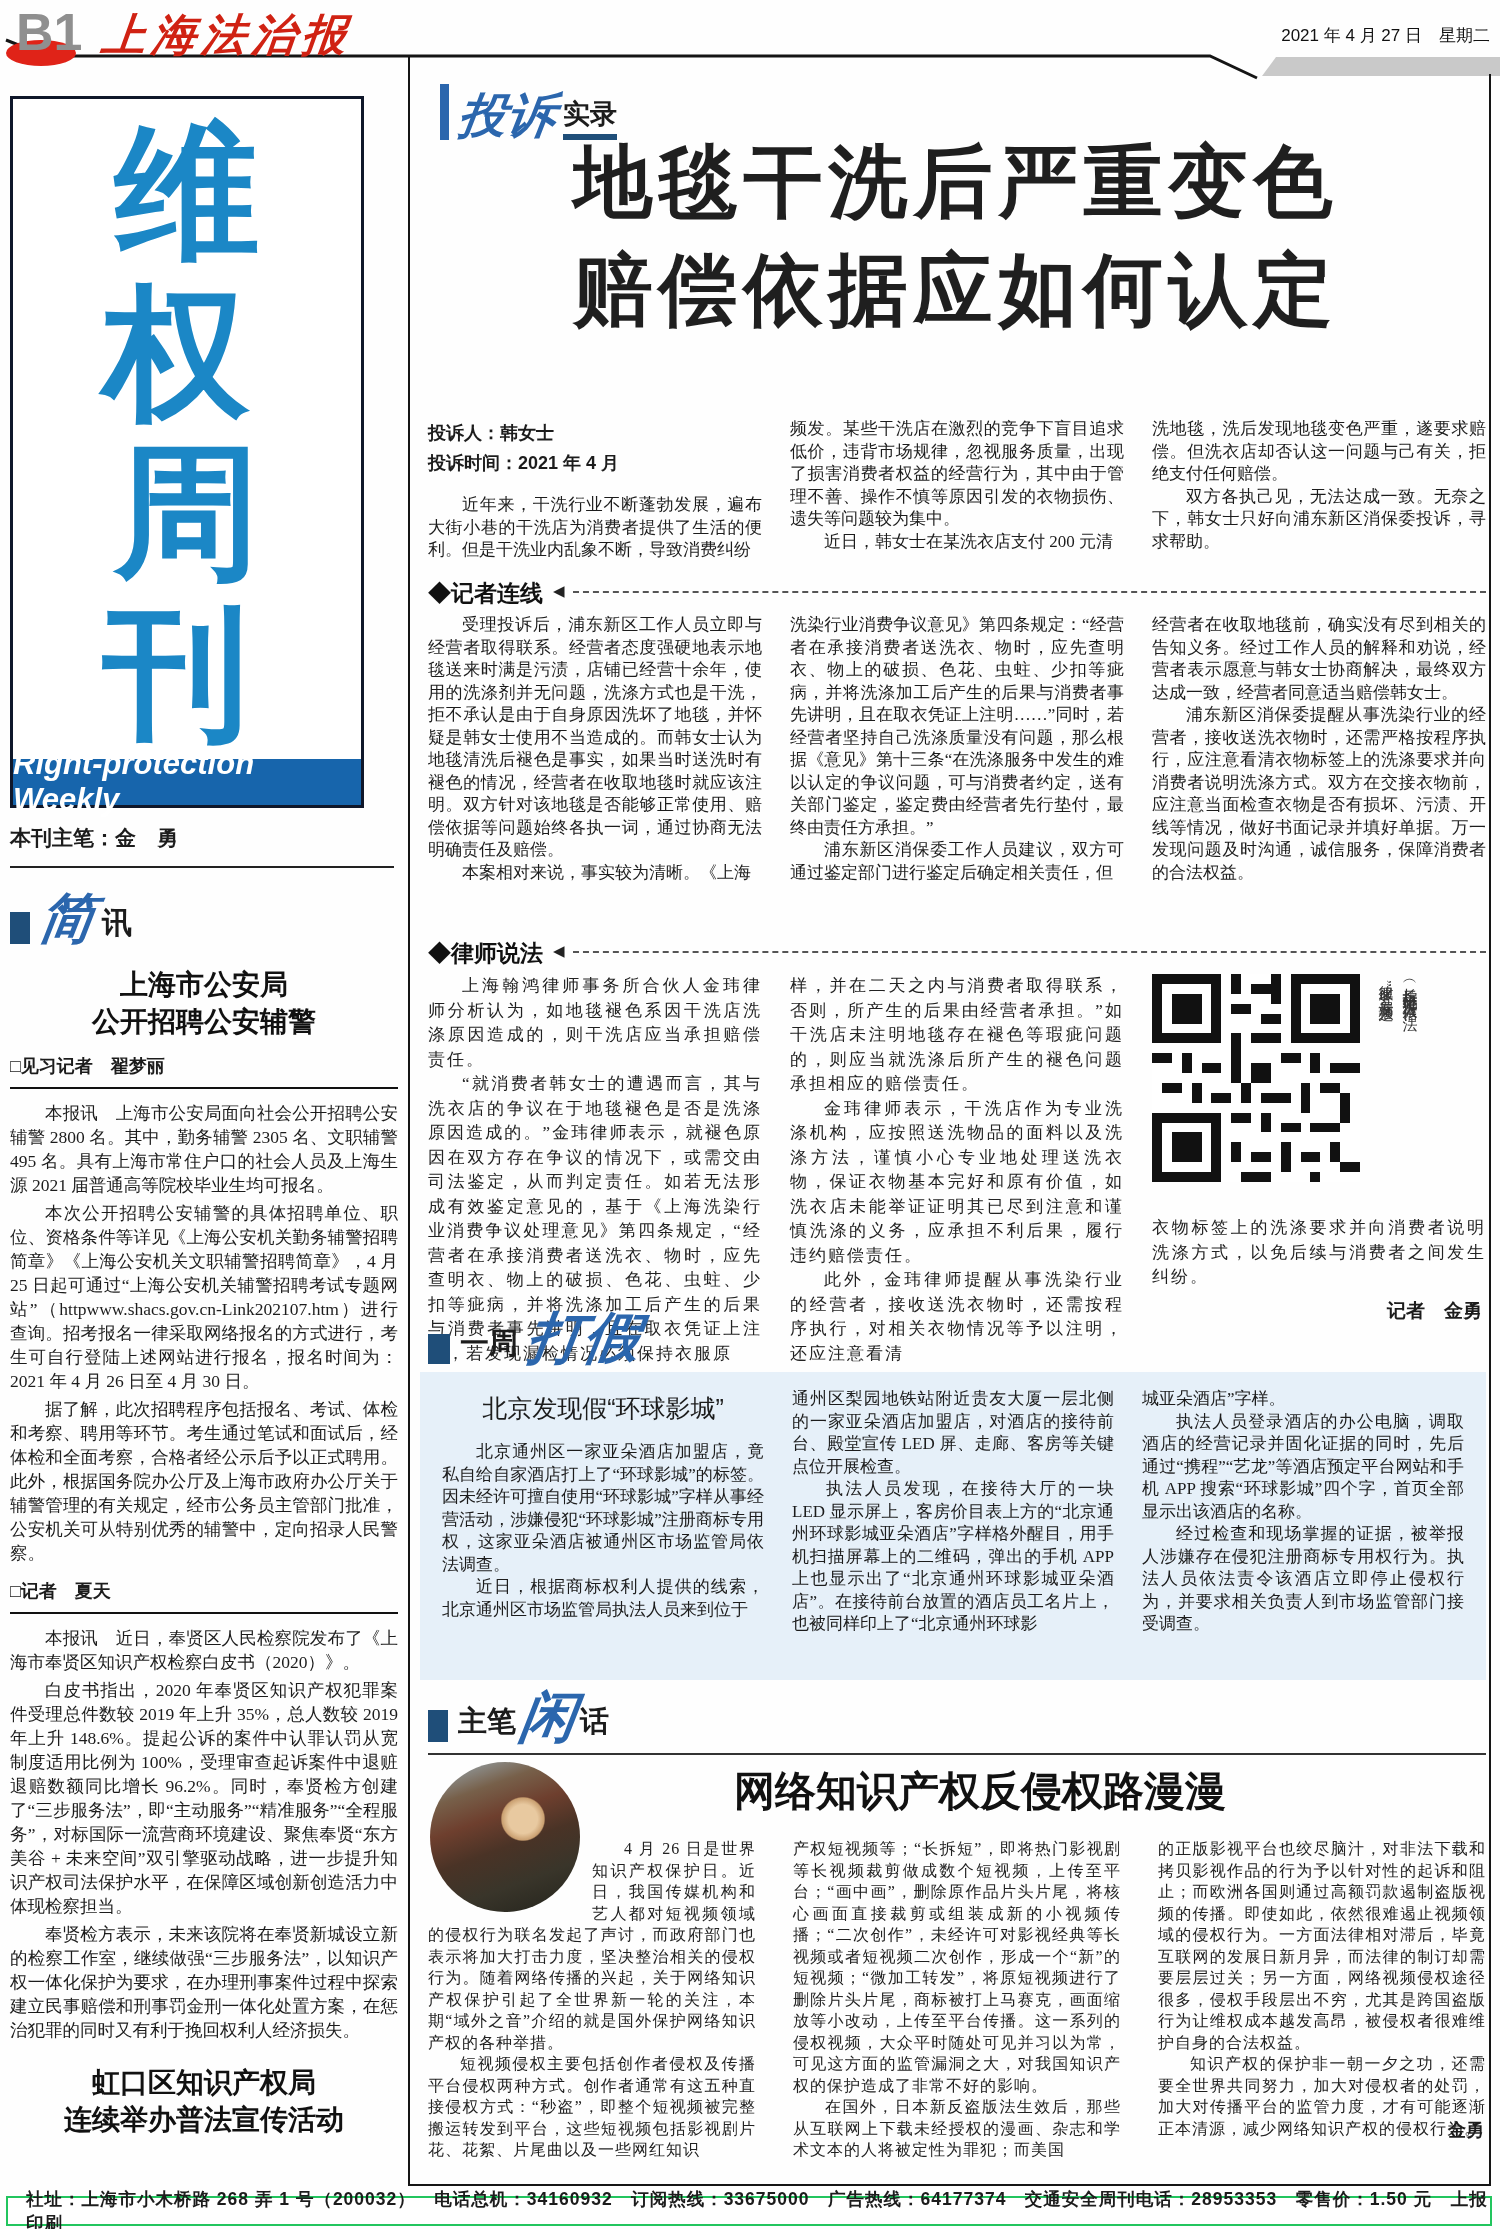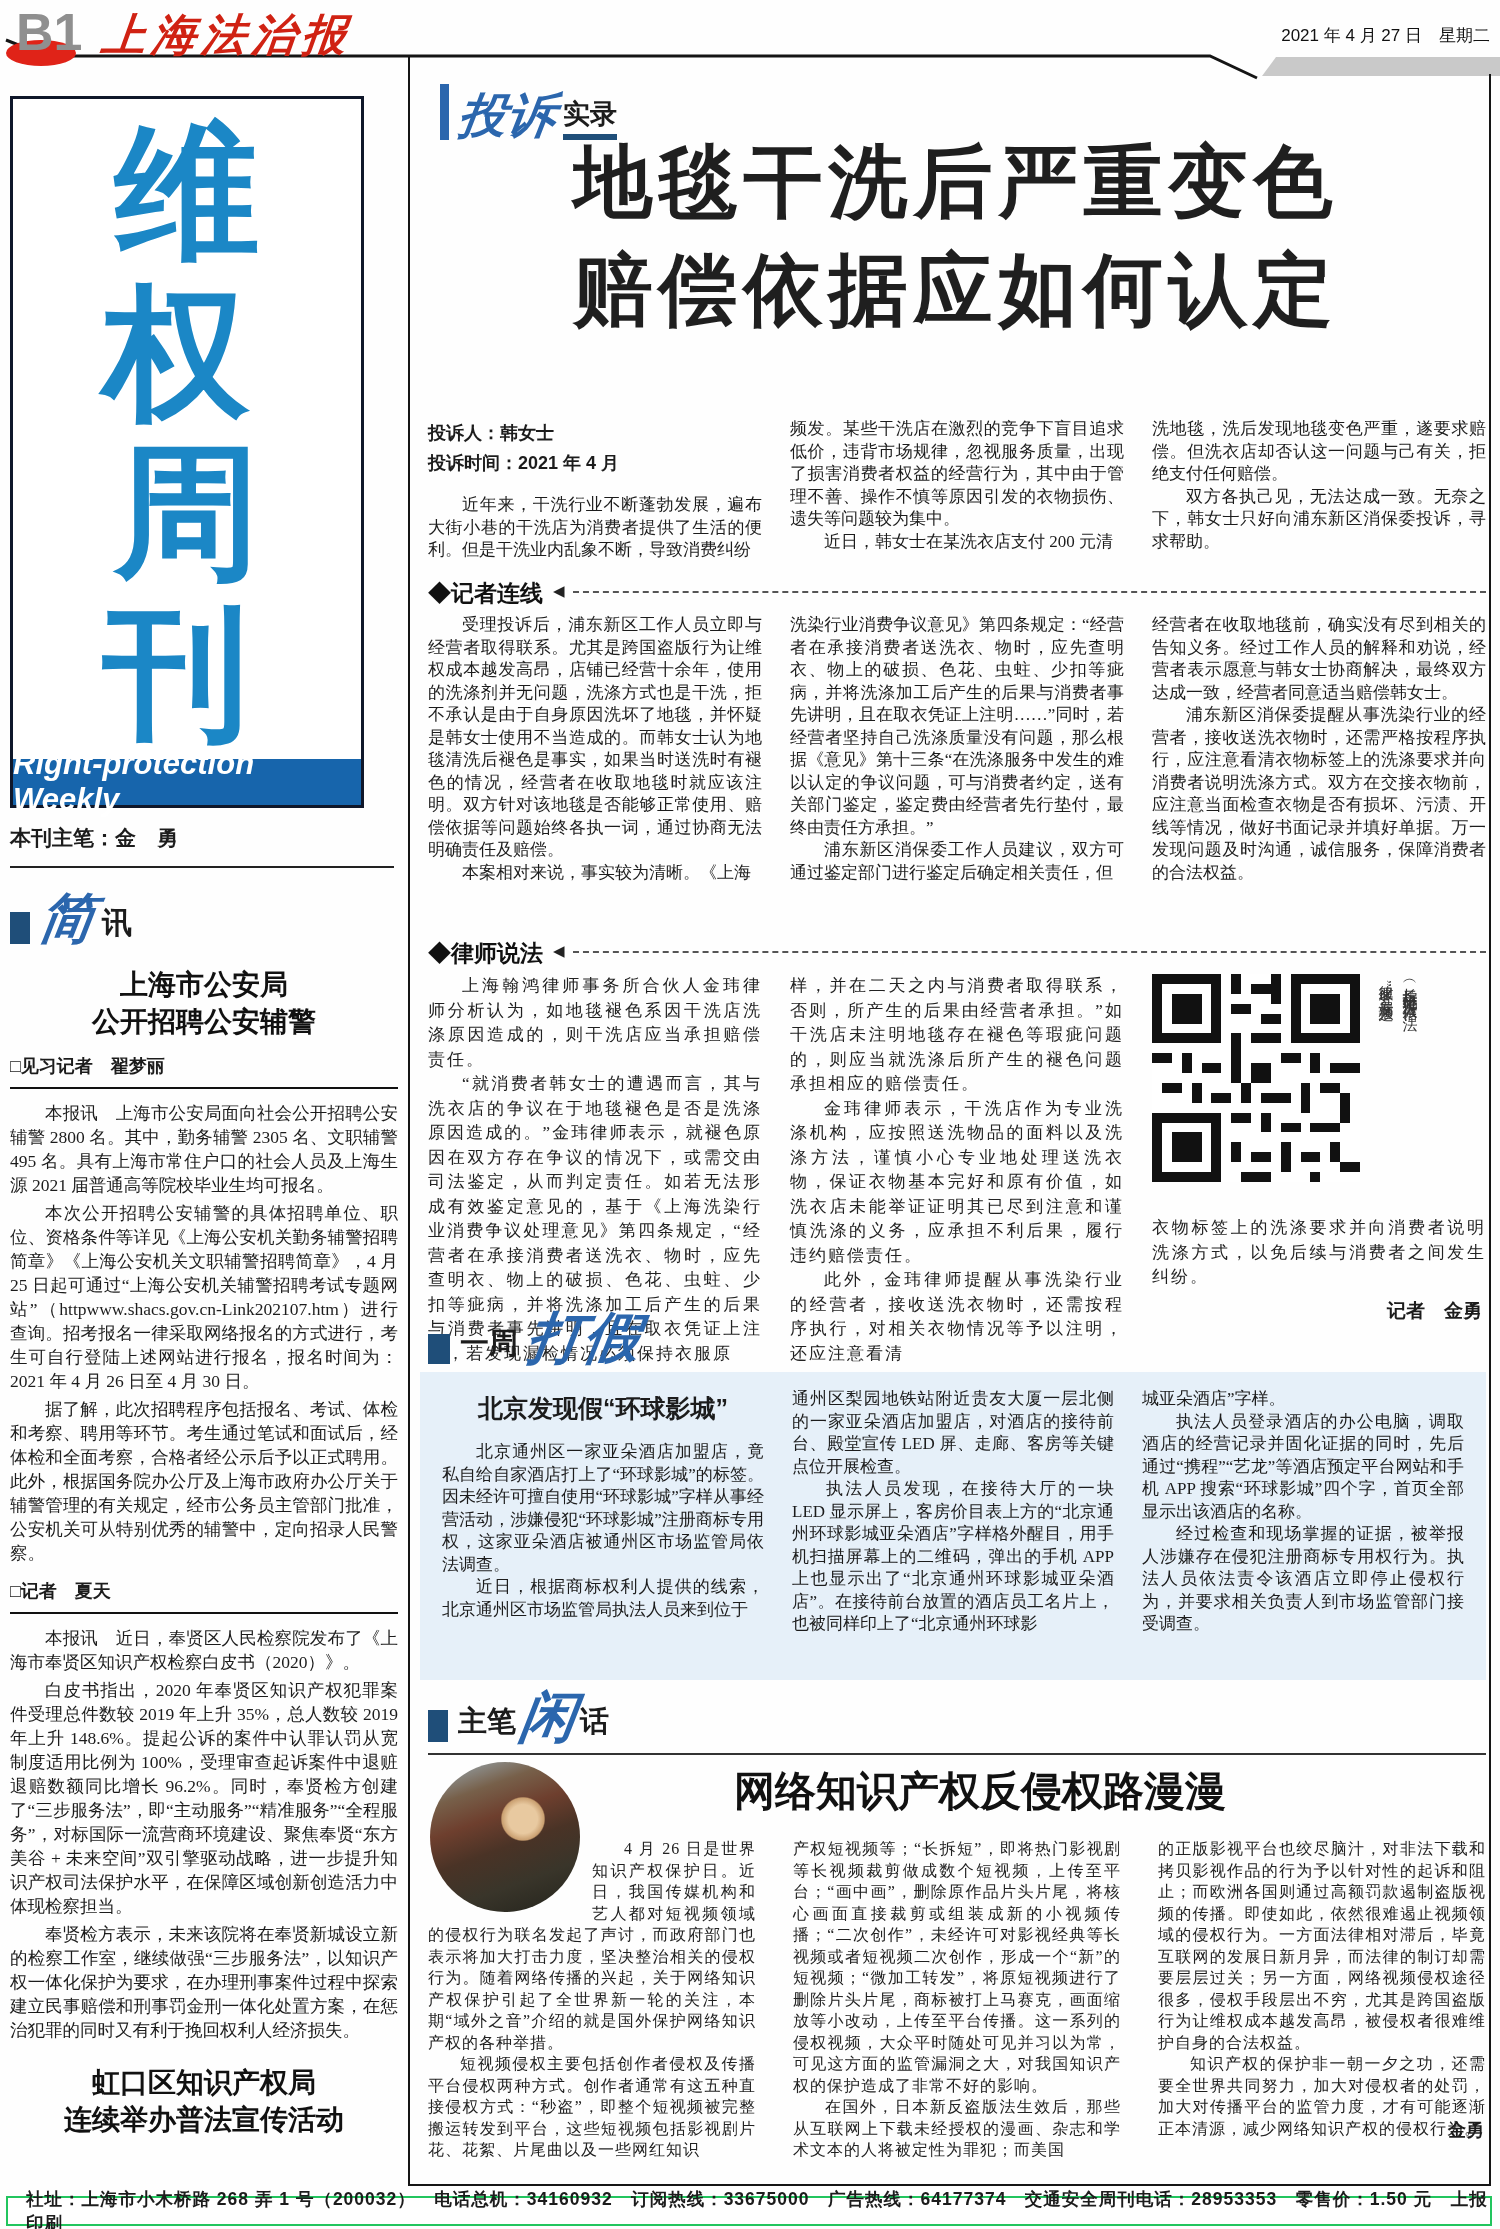--- a/index.html
+++ b/index.html
@@ -90,21 +90,21 @@
   .fake-hdr .blue-sq { width:22px; height:30px; }
   .fake-hdr .pre { font-family:"Liberation Sans",sans-serif; font-weight:bold; font-size:29px; }
   .fake-hdr .cal { font-size:56px; line-height:52px; margin-left:10px; }
 
   .fake-box { position:absolute; left:420px; top:1372px; width:1066px; height:308px; background:#e6f0f9;
               padding:16px 22px; overflow:hidden; }
   .fake-cols { display:flex; gap:28px; }
   .fake-cols .c { width:322px; }
   .fake-cols p { font-size:17px; line-height:22.5px; text-align:justify; text-indent:2em; }
   .fake-cols p.cont { text-indent:0; }
-  .fake-title { text-align:center; font-family:"Liberation Sans",sans-serif; font-weight:bold; font-size:25px;
+  .fake-title { text-align:center; font-family:"Liberation Sans",sans-serif; font-weight:normal; font-size:25px;
                 margin:4px 0 16px 0; }
 
   .essay-hdr { position:absolute; left:428px; top:1692px; display:flex; align-items:flex-end; }
   .essay-hdr .pre, .essay-hdr .suf { font-family:"Liberation Sans",sans-serif; font-weight:bold; font-size:29px; }
   .essay-hdr .cal { font-size:56px; line-height:50px; margin:0 4px; }
   .essay-rule { position:absolute; left:428px; top:1753px; width:1058px; height:2px; background:#333; }
 
   .essay-title { position:absolute; left:700px; top:1764px; width:560px; text-align:center;
                  font-family:"Liberation Sans",sans-serif; font-weight:bold; font-size:41px; color:#111; }
   .essay-cols { top:1768px;gap:37px; }
@@ -221,21 +221,21 @@
   </div>
 
   <div class="sec-hdr" style="top:578px;">
     <span class="diam-title">◆记者连线</span>
     <span class="arrow">◀</span>
     <div class="dashes"></div>
   </div>
 
   <div class="cols3" style="top:614px;">
     <div class="c">
-      <p>受理投诉后，浦东新区工作人员立即与经营者取得联系。尤其是跨国盗版行为让维权成本越发高昂，店铺已经营十余年，使用的洗涤剂并无问题，洗涤方式也是干洗，拒不承认是由于自身原因洗坏了地毯，并怀疑是韩女士使用不当造成的。而韩女士认为地毯清洗后褪色是事实，如果当时送洗时有褪色的情况，经营者在收取地毯时就应该注明。双方针对该地毯是否能够正常使用、赔偿依据等问题始终各执一词，通过协商无法明确责任及赔偿。</p>
+      <p>受理投诉后，浦东新区工作人员立即与经营者取得联系。经营者态度强硬地表示地毯送来时满是污渍，店铺已经营十余年，使用的洗涤剂并无问题，洗涤方式也是干洗，拒不承认是由于自身原因洗坏了地毯，并怀疑是韩女士使用不当造成的。而韩女士认为地毯清洗后褪色是事实，如果当时送洗时有褪色的情况，经营者在收取地毯时就应该注明。双方针对该地毯是否能够正常使用、赔偿依据等问题始终各执一词，通过协商无法明确责任及赔偿。</p>
       <p>本案相对来说，事实较为清晰。《上海</p>
     </div>
     <div class="c">
       <p class="cont">洗染行业消费争议意见》第四条规定：“经营者在承接消费者送洗衣、物时，应先查明衣、物上的破损、色花、虫蛀、少扣等疵病，并将洗涤加工后产生的后果与消费者事先讲明，且在取衣凭证上注明……”同时，若经营者坚持自己洗涤质量没有问题，那么根据《意见》第十三条“在洗涤服务中发生的难以认定的争议问题，可与消费者约定，送有关部门鉴定，鉴定费由经营者先行垫付，最终由责任方承担。”</p>
       <p>浦东新区消保委工作人员建议，双方可通过鉴定部门进行鉴定后确定相关责任，但</p>
     </div>
     <div class="c">
       <p class="cont">经营者在收取地毯前，确实没有尽到相关的告知义务。经过工作人员的解释和劝说，经营者表示愿意与韩女士协商解决，最终双方达成一致，经营者同意适当赔偿韩女士。</p>
       <p>浦东新区消保委提醒从事洗染行业的经营者，接收送洗衣物时，还需严格按程序执行，应注意看清衣物标签上的洗涤要求并向消费者说明洗涤方式。双方在交接衣物前，应注意当面检查衣物是否有损坏、污渍、开线等情况，做好书面记录并填好单据。万一发现问题及时沟通，诚信服务，保障消费者的合法权益。</p>
     </div>

